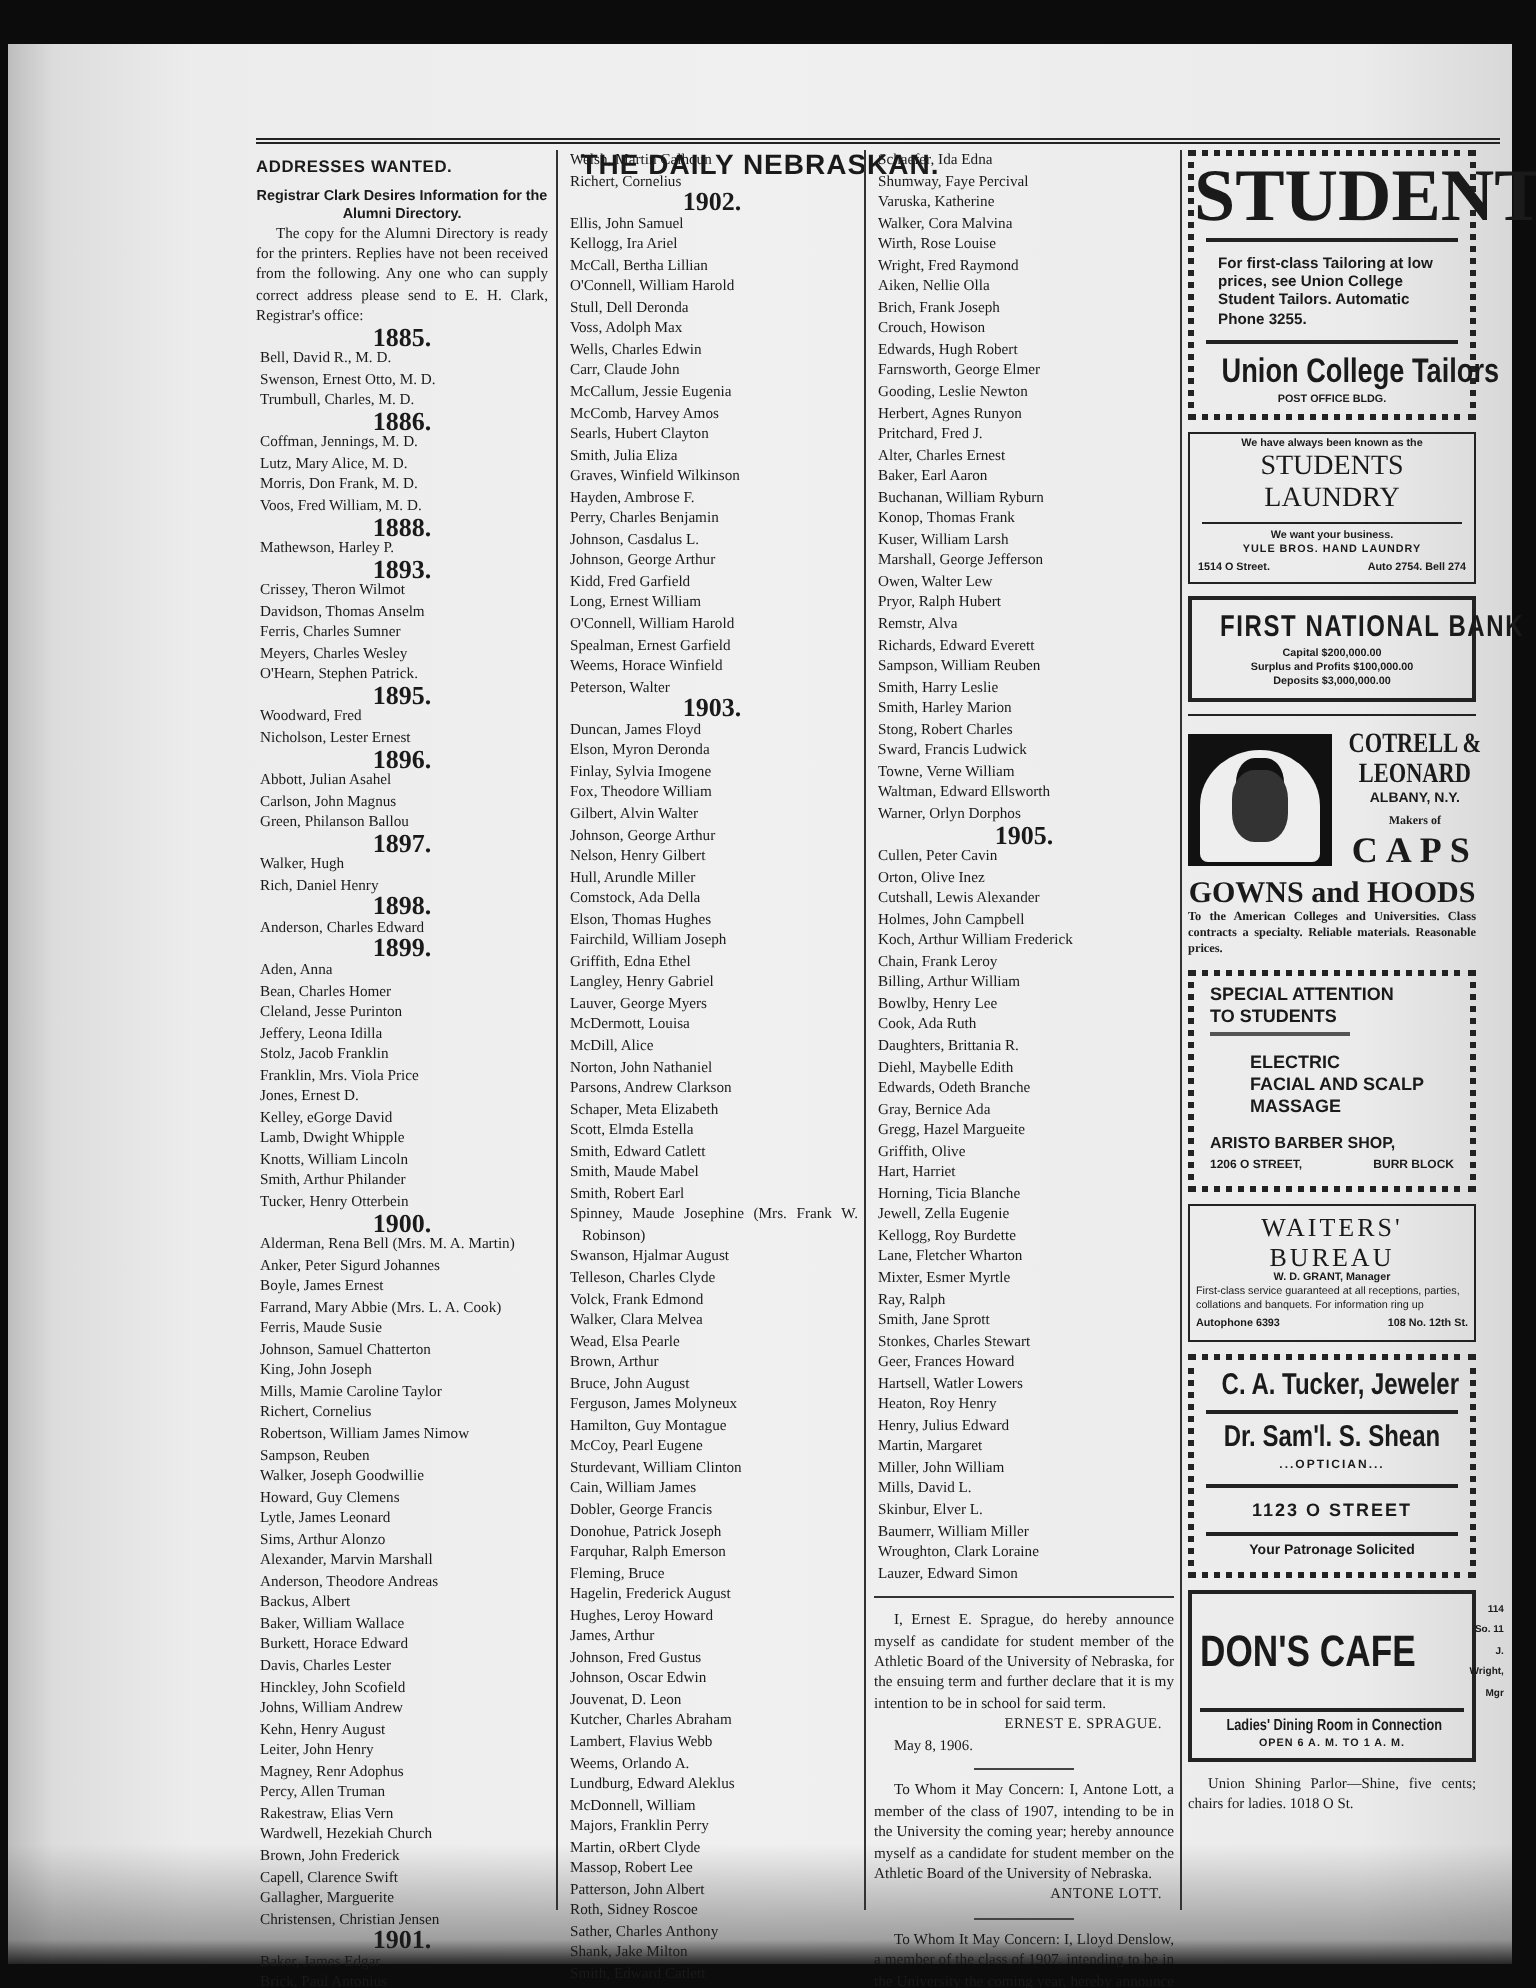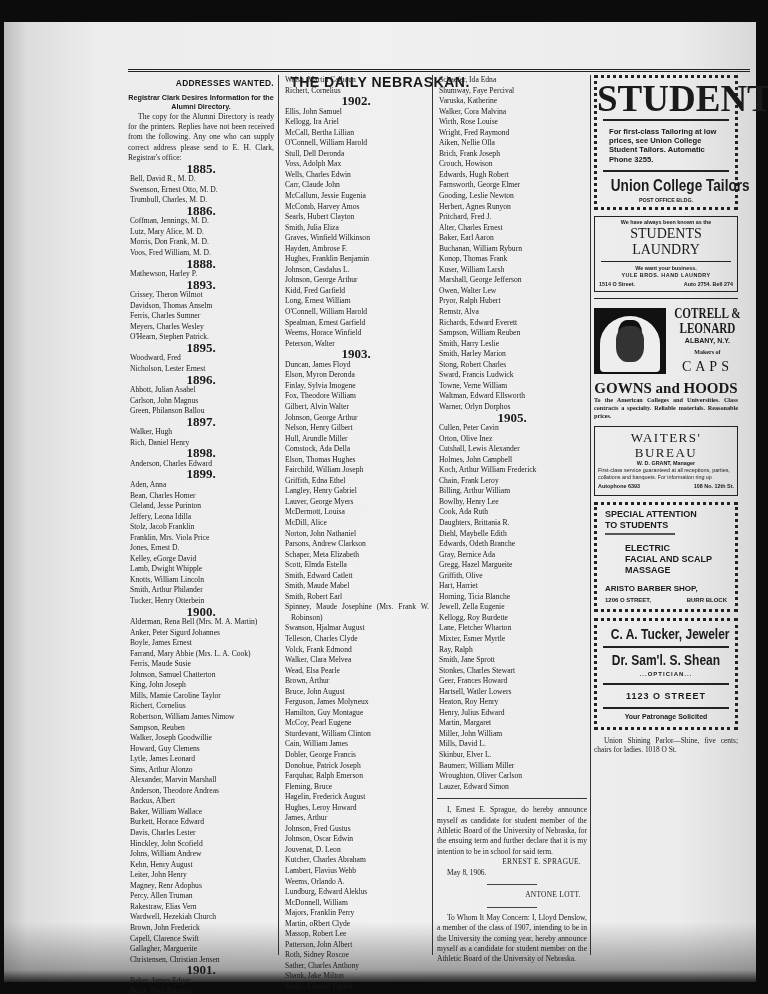--- a/index.html
+++ b/index.html
@@ -21,21 +21,21 @@
   .rule-top { position: absolute; left: 128px; right: 18px; top: 69px; border-top: 3px double #222; height: 4px; }
   .col { position: absolute; top: 75px; font-size: 7.6px; line-height: 10.55px; }
   .col1 { left: 128px; width: 146px; }
   .col2 { left: 283px; width: 146px; }
   .col3 { left: 437px; width: 150px; }
   .col4 { left: 594px; width: 144px; }
   .vrule { position: absolute; top: 75px; height: 880px; border-left: 1px solid #333; }
   .name { padding-left: 8px; text-indent: -6px; white-space: nowrap; overflow: hidden; }
   .name.wrap { white-space: normal; text-align: justify; }
   .year { text-align: center; font-weight: bold; font-size: 13px; }
-  .heading { text-align: right; font-family: "Liberation Sans", sans-serif; font-weight: bold; font-size: 8.4px; margin: 3px 0 4px 0; letter-spacing: 0.3px; }
+  .heading { text-align: left; font-family: "Liberation Sans", sans-serif; font-weight: bold; font-size: 8.4px; margin: 3px 0 4px 0; letter-spacing: 0.3px; }
   .subhead { text-align: center; font-family: "Liberation Sans", sans-serif; font-weight: bold; font-size: 7.2px; line-height: 9px; margin-bottom: 1px; }
   .para { text-align: justify; text-indent: 10px; font-size: 7.6px; line-height: 10.4px; }
   .sig { text-align: right; padding-right: 6px; font-size: 7.4px; letter-spacing: 0.3px; }
   .date { padding-left: 10px; font-size: 7.4px; }
   .sep { width: 50px; margin: 6px auto 5px; border-top: 1px solid #444; }
   .hsep { border-top: 1px solid #333; margin: 6px 0; }
   .ad { border: 1.5px solid #222; margin-bottom: 6px; text-align: center; font-family: "Liberation Sans", sans-serif; }
   .ad.chain { border: 3px dotted #222; }
   .ad-big { font-family: "Liberation Serif", serif; font-weight: bold; font-size: 37px; line-height: 34px; }
   .ad-cond { font-family: "Liberation Sans", sans-serif; font-weight: bold; transform: scaleX(0.8); white-space: nowrap; }
@@ -159,21 +159,21 @@
       <div class="name">Stull, Dell Deronda</div>
       <div class="name">Voss, Adolph Max</div>
       <div class="name">Wells, Charles Edwin</div>
       <div class="name">Carr, Claude John</div>
       <div class="name">McCallum, Jessie Eugenia</div>
       <div class="name">McComb, Harvey Amos</div>
       <div class="name">Searls, Hubert Clayton</div>
       <div class="name">Smith, Julia Eliza</div>
       <div class="name">Graves, Winfield Wilkinson</div>
       <div class="name">Hayden, Ambrose F.</div>
-      <div class="name">Hughes, Franklin Benjamin</div>
+      <div class="name">Perry, Charles Benjamin</div>
       <div class="name">Johnson, Casdalus L.</div>
       <div class="name">Johnson, George Arthur</div>
       <div class="name">Kidd, Fred Garfield</div>
       <div class="name">Long, Ernest William</div>
       <div class="name">O'Connell, William Harold</div>
       <div class="name">Spealman, Ernest Garfield</div>
       <div class="name">Weems, Horace Winfield</div>
       <div class="name">Peterson, Walter</div>
       <div class="year">1903.</div>
       <div class="name">Duncan, James Floyd</div>
@@ -300,31 +300,32 @@
       <div class="name">Stonkes, Charles Stewart</div>
       <div class="name">Geer, Frances Howard</div>
       <div class="name">Hartsell, Watler Lowers</div>
       <div class="name">Heaton, Roy Henry</div>
       <div class="name">Henry, Julius Edward</div>
       <div class="name">Martin, Margaret</div>
       <div class="name">Miller, John William</div>
       <div class="name">Mills, David L.</div>
       <div class="name">Skinbur, Elver L.</div>
       <div class="name">Baumerr, William Miller</div>
-      <div class="name">Wroughton, Oliver Carlson</div>
+      <div class="name">Wroughton, Clark Loraine</div>
       <div class="name">Lauzer, Edward Simon</div>
     </div>
   <div class="hsep"></div>
   <div>
     <div class="para">I, Ernest E. Sprague, do hereby announce myself as candidate for student member of the Athletic Board of the University of Nebraska, for the ensuing term and further declare that it is my intention to be in school for said term.</div>
     <div class="sig">ERNEST E. SPRAGUE.</div>
     <div class="date">May 8, 1906.</div>
   </div>
   <div class="sep"></div>
   <div>
+    <div class="para">To Whom it May Concern: I, Antone Lott, a member of the class of 1907, intending to be in the University the coming year; hereby announce myself as a candidate for student member on the Athletic Board of the University of Nebraska.</div>
     <div class="sig">ANTONE LOTT.</div>
   </div>
   <div class="sep"></div>
   <div>
     <div class="para">To Whom It May Concern: I, Lloyd Denslow, a member of the class of 1907, intending to be in the University the coming year, hereby announce myself as a candidate for student member on the Athletic Board of the University of Nebraska.</div>
 
   </div>
 
 </div>
 
@@ -343,68 +344,86 @@
     <div style="font-family:'Liberation Serif',serif;font-size:14px;line-height:16px;">STUDENTS LAUNDRY</div>
     <div class="bar" style="border-top-width:1px;"></div>
     <small style="font-weight:bold;">We want your business.</small>
     <small style="font-weight:bold;letter-spacing:0.5px;">YULE BROS. HAND LAUNDRY</small>
     <div style="display:flex;justify-content:space-between;padding:0 4px;font-size:5.4px;font-weight:bold;">
       <span>1514 O Street.</span>
       <span>Auto 2754. Bell 274</span>
     </div>
   </div>
 
+  <div class="ad" style="padding:4px 0;border-width:2px;">
+    <div class="ad-cond" style="font-size:15px;line-height:20px;letter-spacing:1px;">FIRST NATIONAL BANK</div>
+    <small style="font-weight:bold;">Capital $200,000.00</small>
+    <small style="font-weight:bold;">Surplus and Profits $100,000.00</small>
+    <small style="font-weight:bold;">Deposits $3,000,000.00</small>
+  </div>
 
   <div style="text-align:center;margin-bottom:6px;border-top:1px solid #222;padding-top:3px;">
     <div class="cotrell">
       <div class="portrait"></div>
       <div style="flex:1;">
         <div class="ad-cond" style="font-family:'Liberation Serif',serif;font-size:14px;line-height:15px;">COTRELL &amp;</div>
         <div class="ad-cond" style="font-family:'Liberation Serif',serif;font-size:14px;line-height:15px;">LEONARD</div>
         <div style="font-family:'Liberation Sans',sans-serif;font-weight:bold;font-size:7px;">ALBANY, N.Y.</div>
         <div style="font-size:6px;font-weight:bold;">Makers of</div>
-        <div style="font-family:'Liberation Serif',serif;font-weight:normal;font-size:14px;letter-spacing:4px;line-height:19px;">CAPS</div>
+        <div style="font-family:'Liberation Serif',serif;font-weight:bold;font-size:18px;letter-spacing:4px;line-height:19px;">CAPS</div>
       </div>
     </div>
     <div style="font-family:'Liberation Serif',serif;font-weight:bold;font-size:15px;line-height:16px;">GOWNS and HOODS</div>
     <div style="font-size:6.2px;line-height:8px;font-weight:bold;text-align:justify;">To the American Colleges and Universities. Class contracts a specialty. Reliable materials. Reasonable prices.</div>
-  </div>
-
-  <div class="ad" style="padding:3px 3px;">
-    <div style="font-family:'Liberation Serif',serif;font-size:13px;letter-spacing:1.5px;line-height:15px;">WAITERS' BUREAU</div>
-    <small style="font-weight:bold;">W. D. GRANT, Manager</small>
-    <small style="text-align:left;">First-class service guaranteed at all receptions, parties, collations and banquets. For information ring up</small>
-    <div style="display:flex;justify-content:space-between;font-size:5.4px;font-weight:bold;">
-      <span>Autophone 6393</span>
-      <span>108 No. 12th St.</span>
-    </div>
   </div>
 
   <div class="ad chain" style="padding:4px 8px;text-align:left;">
     <div style="font-weight:bold;font-size:9px;line-height:11px;">SPECIAL ATTENTION</div>
     <div style="font-weight:bold;font-size:9px;line-height:11px;">TO STUDENTS</div>
     <div style="width:70px;border-top:2px solid #555;margin:2px 0 8px;"></div>
     <div style="padding-left:20px;font-weight:bold;font-size:9px;line-height:11px;">
       <div>ELECTRIC</div>
       <div>FACIAL AND SCALP</div>
       <div>MASSAGE</div>
     </div>
     <div style="font-weight:bold;font-size:8px;margin-top:8px;">ARISTO BARBER SHOP,</div>
     <div style="display:flex;justify-content:space-between;font-size:6px;font-weight:bold;">
       <span>1206 O STREET,</span>
       <span>BURR BLOCK</span>
+    </div>
+  </div>
+
+  <div class="ad" style="padding:3px 3px;">
+    <div style="font-family:'Liberation Serif',serif;font-size:13px;letter-spacing:1.5px;line-height:15px;">WAITERS' BUREAU</div>
+    <small style="font-weight:bold;">W. D. GRANT, Manager</small>
+    <small style="text-align:left;">First-class service guaranteed at all receptions, parties, collations and banquets. For information ring up</small>
+    <div style="display:flex;justify-content:space-between;font-size:5.4px;font-weight:bold;">
+      <span>Autophone 6393</span>
+      <span>108 No. 12th St.</span>
     </div>
   </div>
 
   <div class="ad chain" style="padding:4px 0;">
     <div class="ad-cond" style="font-size:15px;line-height:18px;">C. A. Tucker, Jeweler</div>
     <div class="bar"></div>
     <div class="ad-cond" style="font-size:15px;line-height:18px;">Dr. Sam'l. S. Shean</div>
     <div style="font-size:6px;font-weight:bold;letter-spacing:1px;">...OPTICIAN...</div>
     <div class="bar"></div>
     <div style="font-weight:bold;font-size:9px;letter-spacing:1px;margin:6px 0;">1123 O STREET</div>
     <div class="bar"></div>
     <div style="font-weight:bold;font-size:7px;">Your Patronage Solicited</div>
   </div>
 
+  <div class="ad" style="padding:3px 4px;border-width:2px;">
+    <div style="display:flex;align-items:center;justify-content:space-between;">
+      <div class="ad-cond" style="font-size:22px;line-height:24px;transform-origin:left;">DON'S CAFE</div>
+      <div style="font-size:5px;font-weight:bold;text-align:right;">
+        <div>114 So. 11</div>
+        <div>J. Wright, Mgr</div>
+      </div>
+    </div>
+    <div class="bar" style="margin:2px 0;"></div>
+    <div class="ad-cond" style="font-size:8px;">Ladies' Dining Room in Connection</div>
+    <small style="font-weight:bold;letter-spacing:0.5px;">OPEN 6 A. M. TO 1 A. M.</small>
+  </div>
 
   <div class="footer-note">Union Shining Parlor—Shine, five cents; chairs for ladies. 1018 O St.</div>
 </div>
 
 </body></html>

